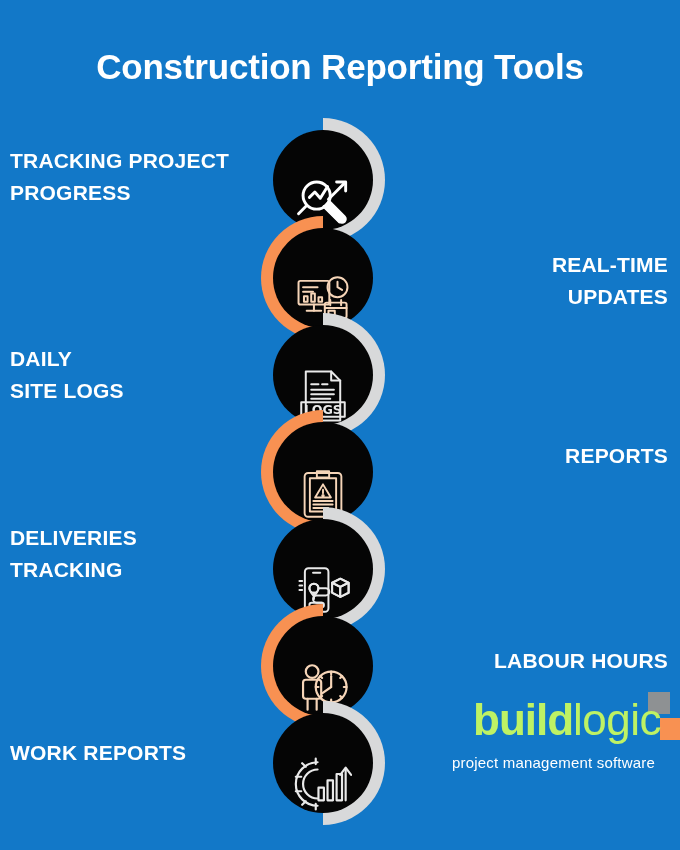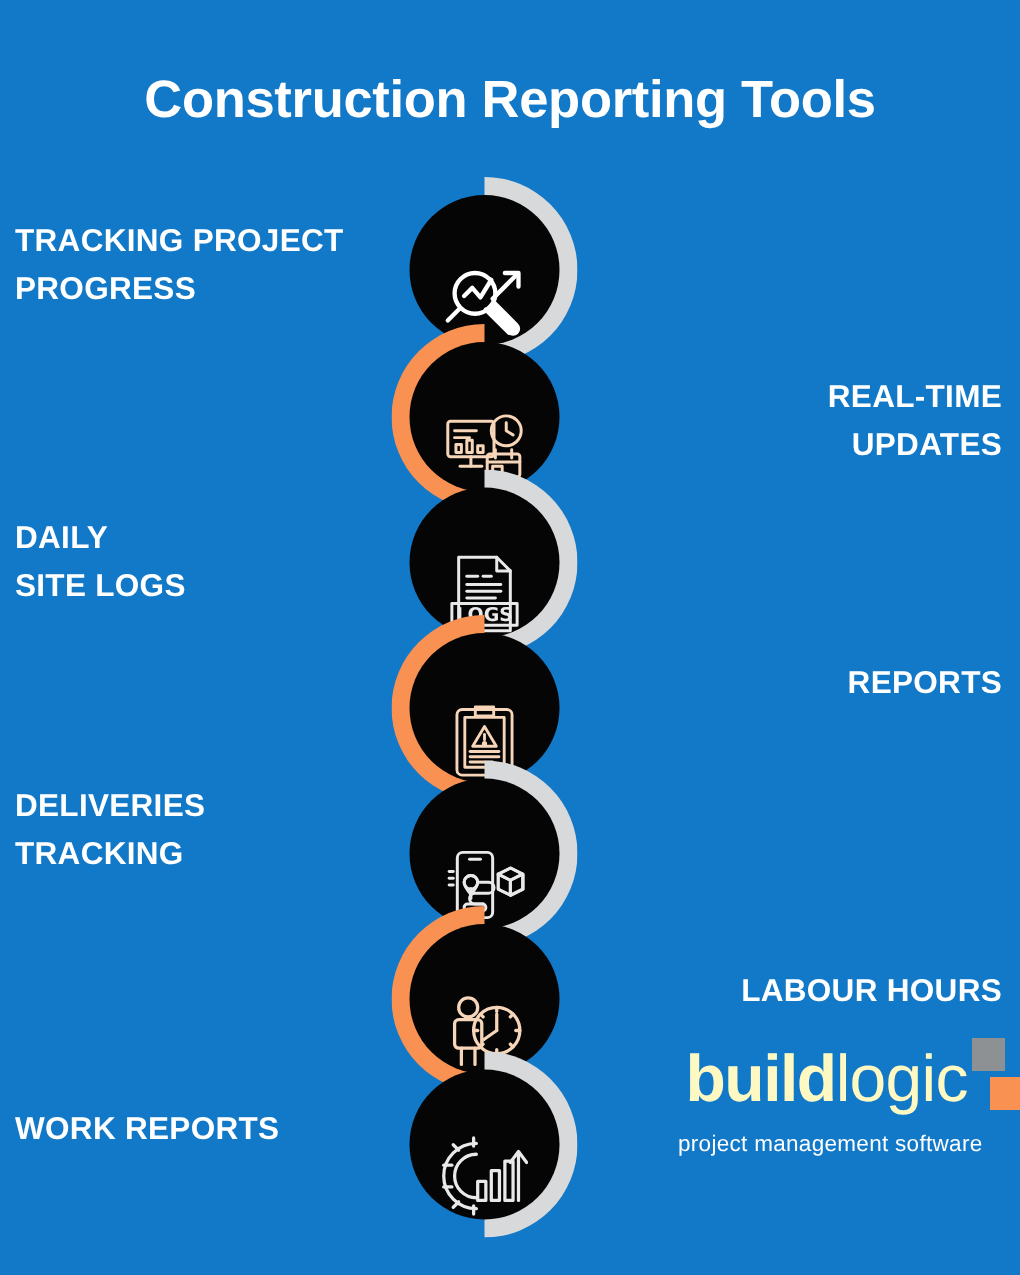--- a/index.html
+++ b/index.html
@@ -82,24 +82,24 @@
   }
 
   
   .logo{
     position:absolute;
     left:430px;top:692px;
     width:250px;height:100px;
   }
   .logo-word{
     position:absolute;
-    left:27px;top:6px;
+    left:43px;top:6px;
     font-size:44px;
     line-height:1;
-    color:#fef9c3;
+    color:#bef264;
     white-space:nowrap;
   }
   .logo-build{font-weight:bold;letter-spacing:-1px;}
   .logo-logic{font-weight:normal;letter-spacing:-0.5px;}
   .logo-sq-gray{
     position:absolute;
     left:218px;top:0px;
     width:22px;height:22px;
     background:#8e9193;
   }

